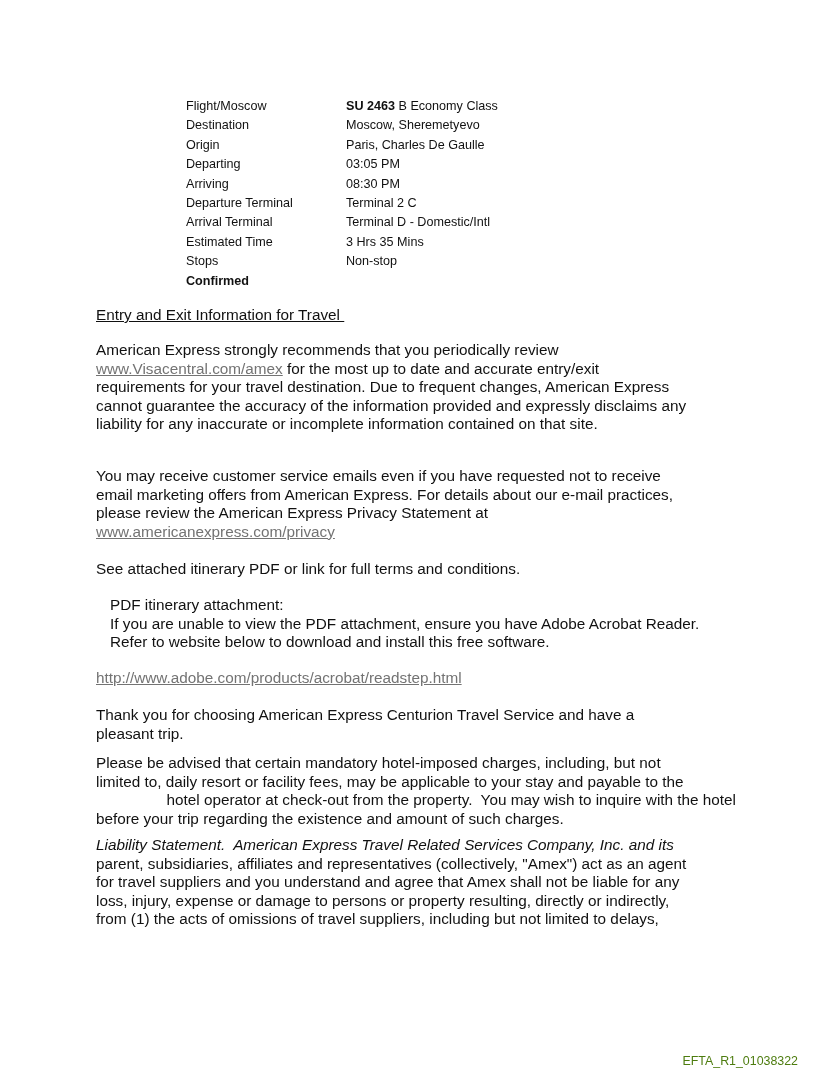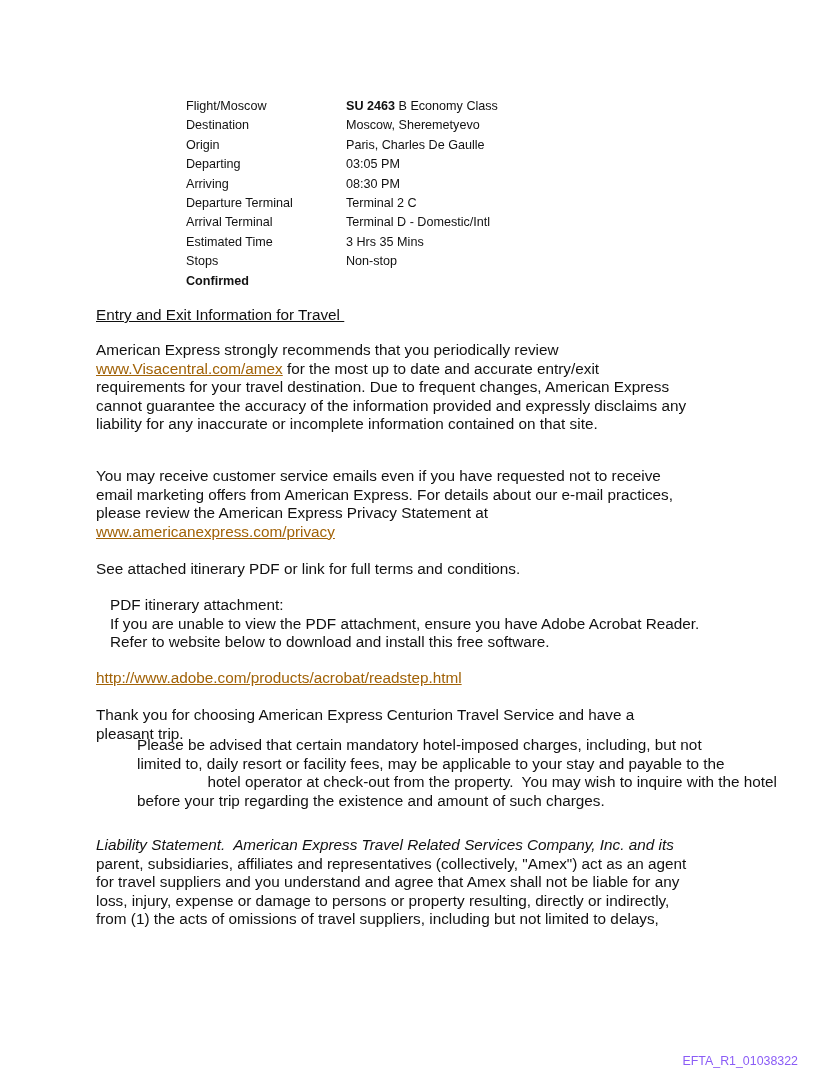--- a/index.html
+++ b/index.html
@@ -8,22 +8,22 @@
     font-family: "Liberation Sans", sans-serif; color: #111111;
   }
   .flight-table { position: absolute; left: 186px; top: 97px; font-size: 12.6px; line-height: 19.4px; }
   .row { display: flex; height: 19.4px; }
   .label { width: 160px; white-space: nowrap; }
   .value { white-space: nowrap; }
   .bold { font-weight: bold; }
   .body-text { position: absolute; left: 96px; width: 640px; font-size: 15.3px; line-height: 18.6px; }
   .body-text p { margin: 0; }
   .heading { text-decoration: underline; }
-  .link { color: #a16207; text-decoration: underline; }
-  .footer { position: absolute; right: 18px; top: 1054px; font-size: 12.4px; color: #8b5cf6; }
+  .link { color: #737373; text-decoration: underline; }
+  .footer { position: absolute; right: 18px; top: 1054px; font-size: 12.4px; color: #4d7c0f; }
 </style>
 </head>
 <body>
 
 <div class="flight-table">
   <div class="row">
     <span class="label">Flight/Moscow</span>
     <span class="value"><b>SU 2463</b><span> B Economy Class</span></span>
   </div>
   <div class="row">
@@ -94,21 +94,21 @@
 
 <div class="body-text" style="top:669px;">
   <p><a class="link">http://www.adobe.com/products/acrobat/readstep.html</a></p>
 </div>
 
 <div class="body-text" style="top:706px;">
   <p>Thank you for choosing American Express Centurion Travel Service and have a</p>
   <p>pleasant trip.</p>
 </div>
 
-<div class="body-text" style="top:736px;margin-left:41px;">
+<div class="body-text" style="top:754px;">
   <p>Please be advised that certain mandatory hotel-imposed charges, including, but not</p>
   <p style="white-space:pre;">limited to, daily resort or facility fees, may be applicable to your stay and payable to the</p>
   <p style="white-space:pre;text-align:right;">hotel operator at check-out from the property.  You may wish to inquire with the hotel</p>
   <p>before your trip regarding the existence and amount of such charges.</p>
 </div>
 
 <div class="body-text" style="top:836px;">
   <p style="white-space:pre;font-style:italic;">Liability Statement.  American Express Travel Related Services Company, Inc. and its</p>
   <p style="white-space:nowrap;">parent, subsidiaries, affiliates and representatives (collectively, "Amex") act as an agent</p>
   <p>for travel suppliers and you understand and agree that Amex shall not be liable for any</p>

